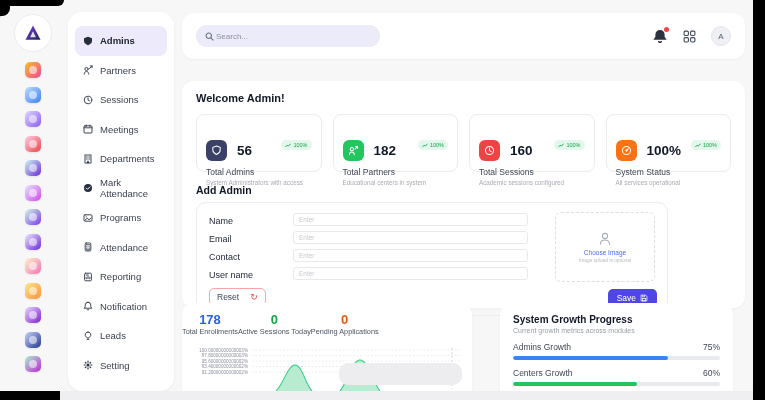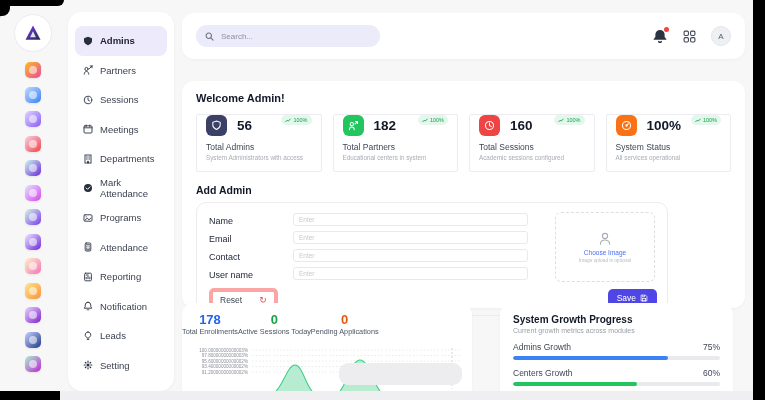--- a/index.html
+++ b/index.html
@@ -27,55 +27,55 @@
            box-shadow:0 1px 3px rgba(20,20,40,.05);padding-top:14px;box-sizing:border-box;}
   .nav-item{height:29.5px;margin:0 7px;display:flex;align-items:center;gap:7px;padding-left:8px;border-radius:8px;
             color:#3a4150;font-size:9.5px;cursor:pointer;}
   .nav-item.active{background:#edeafc;color:#1b2130;font-weight:bold;}
   .nav-item svg{flex:0 0 auto;}
 
   
   .main{position:absolute;left:182px;top:0;width:563px;}
   .header{position:absolute;left:0;top:13px;width:563px;height:46px;background:#fff;border-radius:12px;
           display:flex;align-items:center;padding:0 14px;box-sizing:border-box;box-shadow:0 1px 3px rgba(20,20,40,.04);}
-  .search{width:166px;height:22px;border-radius:11px;background:#ecebfa;display:flex;align-items:center;padding:0 9px;gap:5px;}
+  .search{width:166px;height:22px;border-radius:11px;background:#ecebfa;display:flex;align-items:center;padding:0 9px;}
   .search input{border:0;background:transparent;outline:none;font-size:8px;color:#4b5563;width:120px;font-family:"Liberation Sans",sans-serif;}
   .search input::placeholder{color:#8b8fa3;}
   .header-right{margin-left:auto;display:flex;align-items:center;gap:15px;}
   .bell-wrap{position:relative;width:15px;height:15px;}
   .bell-dot{position:absolute;right:-1px;top:-2px;width:5px;height:5px;border-radius:50%;background:#ef4444;}
   .avatar{width:18px;height:18px;border-radius:50%;background:#eef0f4;border:1px solid #e3e5ea;color:#555c69;
           font-size:8px;display:flex;align-items:center;justify-content:center;}
 
   .big-card{position:absolute;left:0;top:81px;width:563px;height:227px;background:#fff;border-radius:12px;
             padding:11px 14px;box-sizing:border-box;box-shadow:0 1px 3px rgba(20,20,40,.04);}
   .welcome{font-size:11px;font-weight:bold;color:#111827;}
   .stats-row{display:flex;gap:11px;margin-top:10px;}
-  .stat-card{flex:1;border:1px solid #ececf0;border-radius:2px;padding:0 9px;box-sizing:border-box;height:58px;}
+  .stat-card{flex:1;border:1px solid #ececf0;border-radius:8px;padding:25px 9px;box-sizing:border-box;height:58px;}
   .stat-top{display:flex;align-items:center;}
   .stat-ico{width:21px;height:21px;border-radius:6px;display:flex;align-items:center;justify-content:center;}
   .stat-val{font-size:13.5px;font-weight:bold;color:#111827;margin-left:10px;}
   .stat-badge{margin-left:auto;background:#e4f7ec;color:#16a34a;font-size:5.5px;border-radius:6px;
               padding:2px 4px;display:flex;align-items:center;gap:2px;align-self:flex-start;}
   .stat-label{font-size:8.5px;color:#3f4654;margin-top:6px;}
   .stat-sub{font-size:6.3px;color:#a8acb4;margin-top:2px;}
 
   .section-title{font-size:10.5px;font-weight:bold;color:#111827;margin-top:12px;}
   .form-card{position:relative;width:472px;border:1px solid #ececf0;border-radius:10px;margin-top:6px;
              padding:10px 12px;box-sizing:border-box;height:114px;}
   .form-row{display:flex;align-items:flex-end;margin-bottom:5px;}
   .form-label{width:84px;font-size:9px;color:#23293a;}
   .form-input{width:235px;height:13px;border:1px solid #e8e9ed;border-radius:3px;font-size:6.5px;color:#4b5563;
               padding:0 5px;outline:none;box-sizing:border-box;font-family:"Liberation Sans",sans-serif;background:#fff;}
   .form-input::placeholder{color:#c6c9ce;}
   .upload-box{position:absolute;right:12px;top:9px;width:98px;height:68px;border:1.5px dashed #dcdee3;border-radius:6px;
               display:flex;flex-direction:column;align-items:center;justify-content:center;}
   .upload-link{font-size:6.5px;color:#4a6cf7;margin-top:3px;cursor:pointer;}
   .upload-note{font-size:4.8px;color:#b9bcc2;margin-top:2px;}
-  .btn-reset{display:inline-flex;align-items:center;gap:17px;border:4px solid #fca5a5;border-radius:5px;background:#fff;
+  .btn-reset{display:inline-flex;align-items:center;gap:11px;border:1px solid #fca5a5;border-radius:5px;background:#fff;
              font-size:8.5px;color:#3f4654;padding:3px 7px;margin-top:3px;cursor:pointer;font-family:"Liberation Sans",sans-serif;}
   .reset-ico{color:#ef4444;font-size:9px;line-height:8px;}
   .btn-save{position:absolute;right:10px;bottom:8px;display:inline-flex;align-items:center;gap:4px;border:0;border-radius:5px;
             background:#4f46e5;color:#fff;font-size:8.5px;padding:4px 9px;cursor:pointer;font-family:"Liberation Sans",sans-serif;}
 
   .bottom-left{position:absolute;left:0;top:303px;width:290px;height:100px;background:#fff;border-radius:12px;
                padding-top:9px;box-sizing:border-box;overflow:hidden;box-shadow:0 1px 3px rgba(20,20,40,.04);}
   .metrics{display:flex;justify-content:flex-start;text-align:center;}
   .metric-val{font-size:13px;font-weight:bold;}
   .metric-label{font-size:7.3px;color:#4b5563;margin-top:0;}

